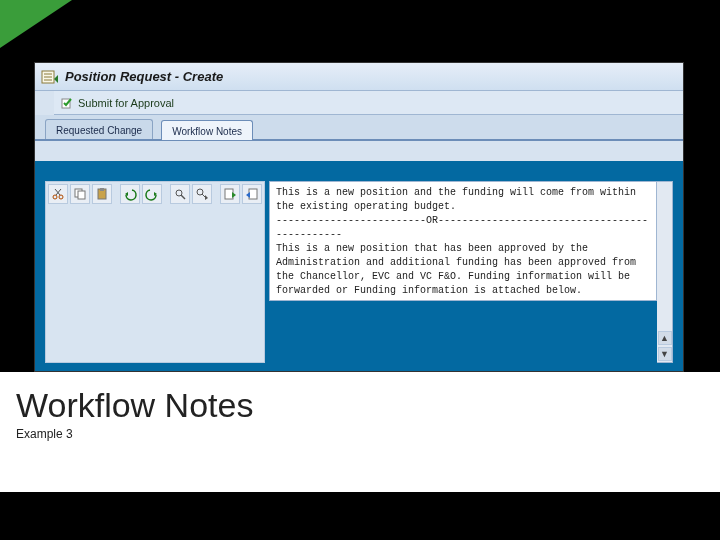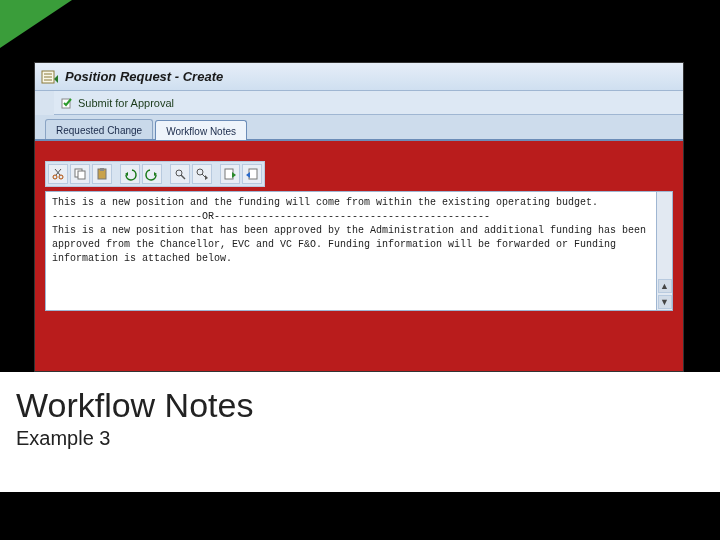--- a/index.html
+++ b/index.html
@@ -80,39 +80,39 @@
   }
   .tab {
     height: 20px;
     padding: 2px 10px 0 10px;
     font-size: 10px;
     color: #1a2a4a;
     border: 1px solid #8aa4c4;
     border-bottom: none;
     border-radius: 3px 3px 0 0;
     background: #c9d9ea;
-    margin-right: 2px;
+    margin-right: 8px;
     cursor: pointer;
     display: flex;
     align-items: center;
   }
   .tab.active {
     background: #eef4fb;
     font-weight: normal;
     border-color: #6c8db8;
     position: relative;
     top: 1px;
   }
   .tabcontent {
     flex: 1;
-    background: #b91c1c;
+    background: #0369a1;
     padding: 20px 10px 8px 10px;
     display: flex;
-    flex-direction: column;
     gap: 4px;
+    margin-top: 20px;
   }
   .toolbar {
     display: flex;
     gap: 2px;
     padding: 2px;
     background: #d8e4f1;
     border: 1px solid #b8cadf;
     width: fit-content;
   }
   .tbtn {
@@ -175,21 +175,21 @@
     color: #111;
     background: #fff;
   }
   .caption h1 {
     font-size: 34px;
     font-weight: 400;
     color: #222;
     margin-bottom: 2px;
   }
   .caption .sub {
-    font-size: 20px;
+    font-size: 12px;
     color: #222;
   }
   
   .whitebg {
     position: absolute;
     left: 0;
     top: 372px;
     width: 720px;
     height: 120px;
     background: #fff;

